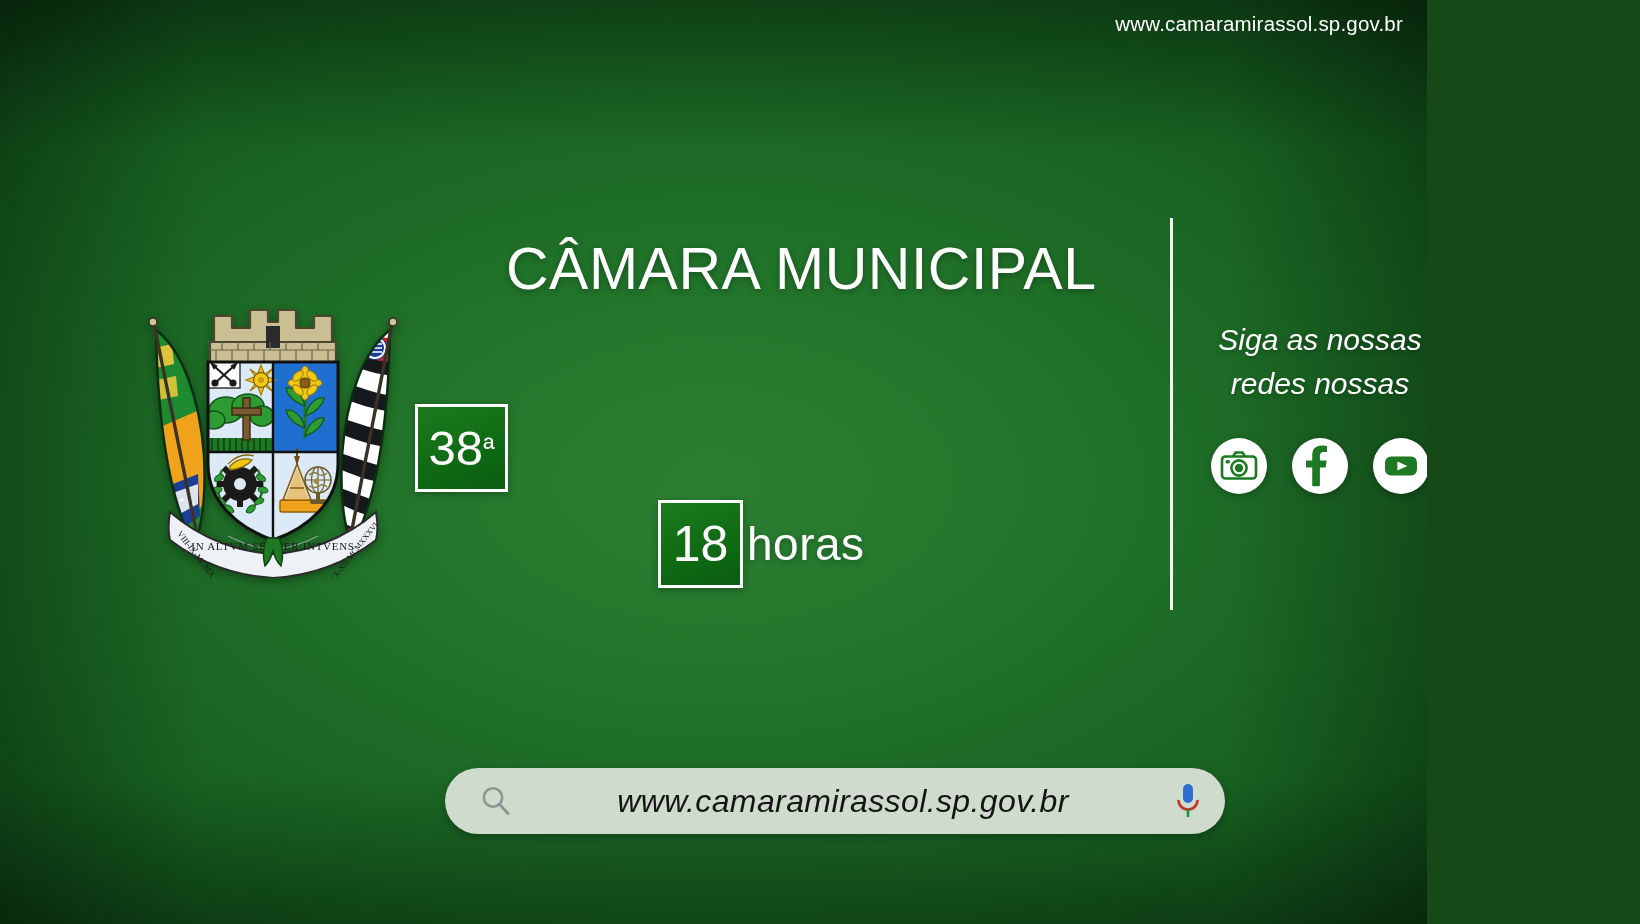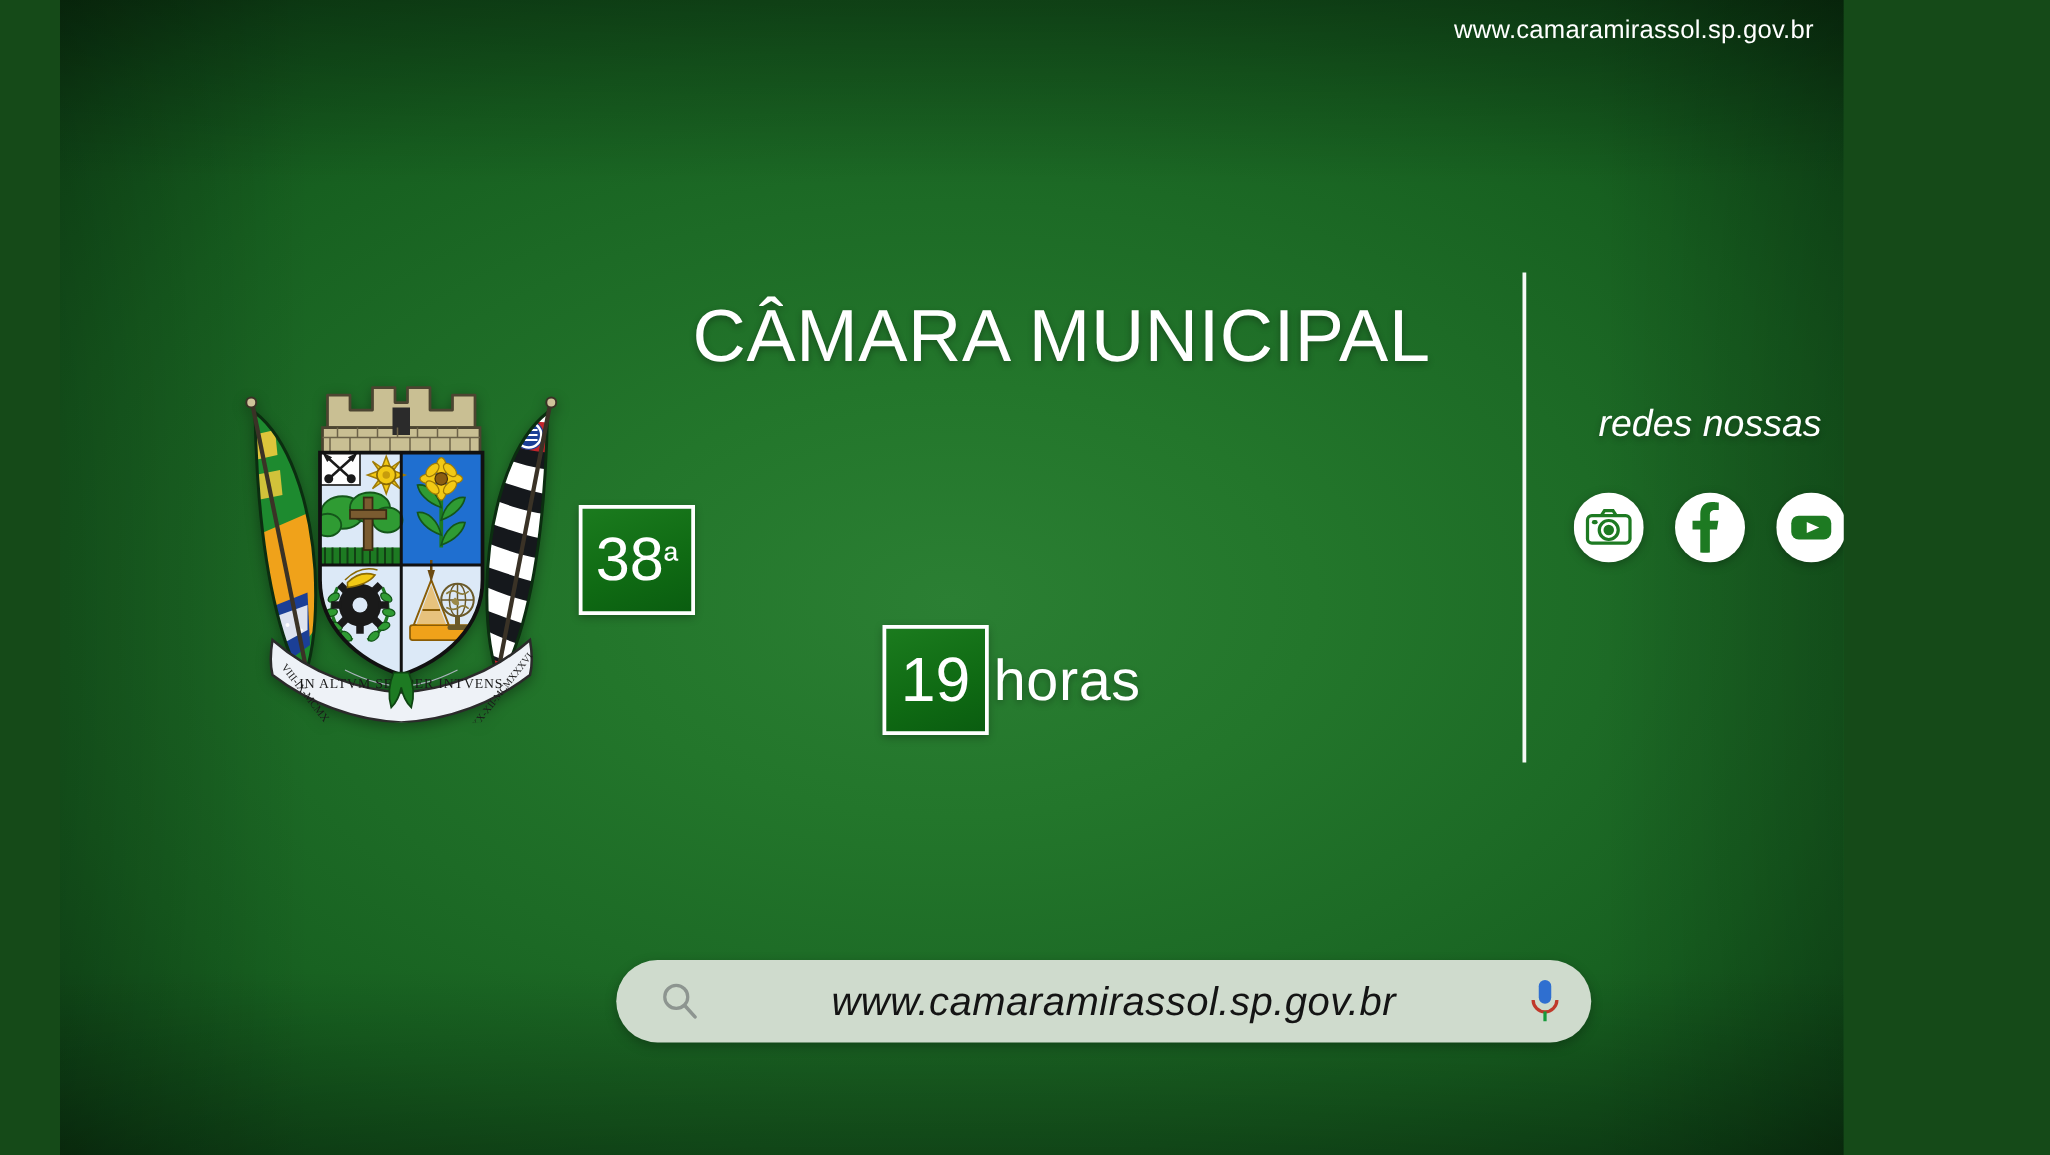--- a/index.html
+++ b/index.html
@@ -18,21 +18,20 @@
     overflow:hidden;
     background:
       radial-gradient(ellipse 85% 78% at 50% 52%,
         #2b7f33 0%,
         #23762b 24%,
         #1d6b26 44%,
         #176020 62%,
         #11501a 79%,
         #0c3d12 92%,
         #0a350f 100%);
-    margin-left: 48px;
   }
   #stage::after{
     content:"";
     position:absolute; inset:0;
     background:
       linear-gradient(180deg, rgba(0,0,0,.30) 0%, rgba(0,0,0,0) 16%,
                       rgba(0,0,0,0) 84%, rgba(0,0,0,.28) 100%),
       linear-gradient(90deg, rgba(0,0,0,.22) 0%, rgba(0,0,0,0) 14%,
                       rgba(0,0,0,0) 86%, rgba(0,0,0,.22) 100%);
     pointer-events:none;
@@ -399,30 +398,31 @@
 
     <div class="session-row">
       <div class="numbox ordinal">
         <span>38</span>
           <sup>ª</sup>
       </div>
     </div>
 
     <div class="hours-row">
       <div class="numbox hour">
-        <span>19</span>
+        <span>18</span>
       </div>
       <div class="hours-label">horas</div>
     </div>
   </div>
 
   <div class="divider"></div>
 
   <div class="social">
     <div class="social-text">
+      <div>Siga as nossas</div>
       <div>redes nossas</div>
     </div>
     <div class="social-icons">
 
       <a href="#">
         <svg viewBox="0 0 56 56" xmlns="http://www.w3.org/2000/svg">
           <circle cx="28" cy="28" r="28" fill="#ffffff"></circle>
           <g fill="none" stroke="#1d7a22" stroke-width="2.6">
             <rect x="11" y="18.5" width="34" height="22" rx="3.5"></rect>
             <path d="M22 18.5 l2.6 -4 h6.8 l2.6 4"></path>

